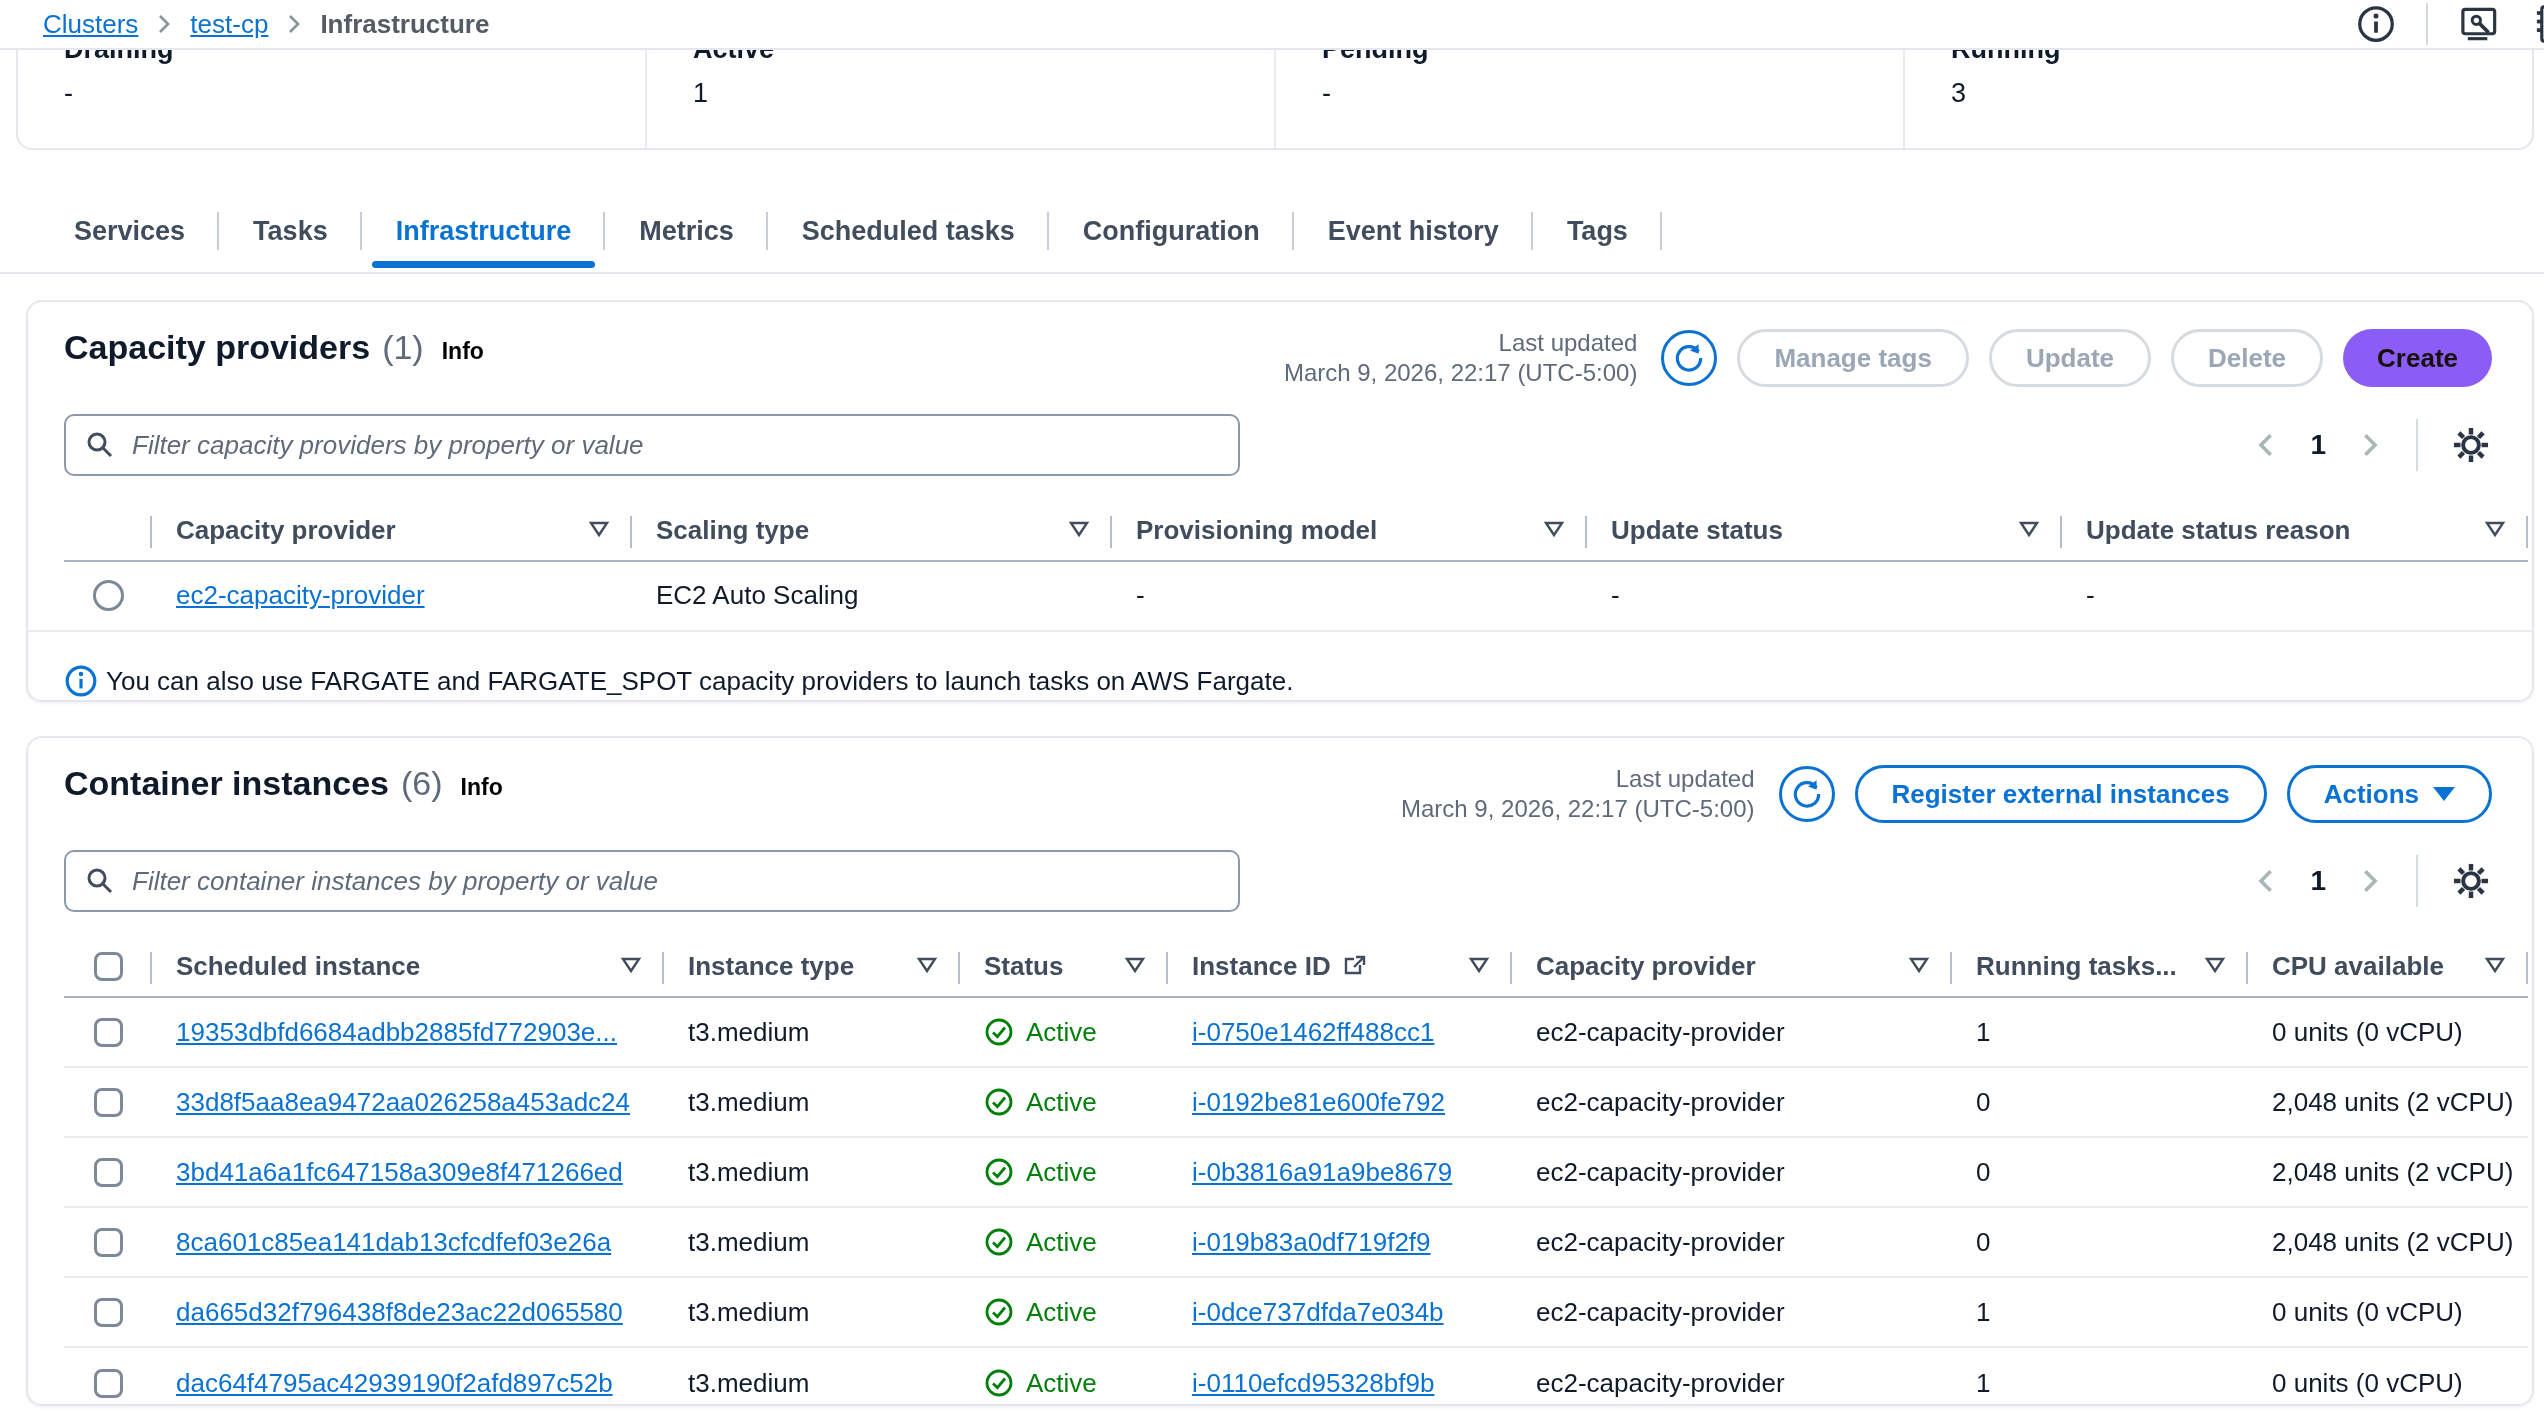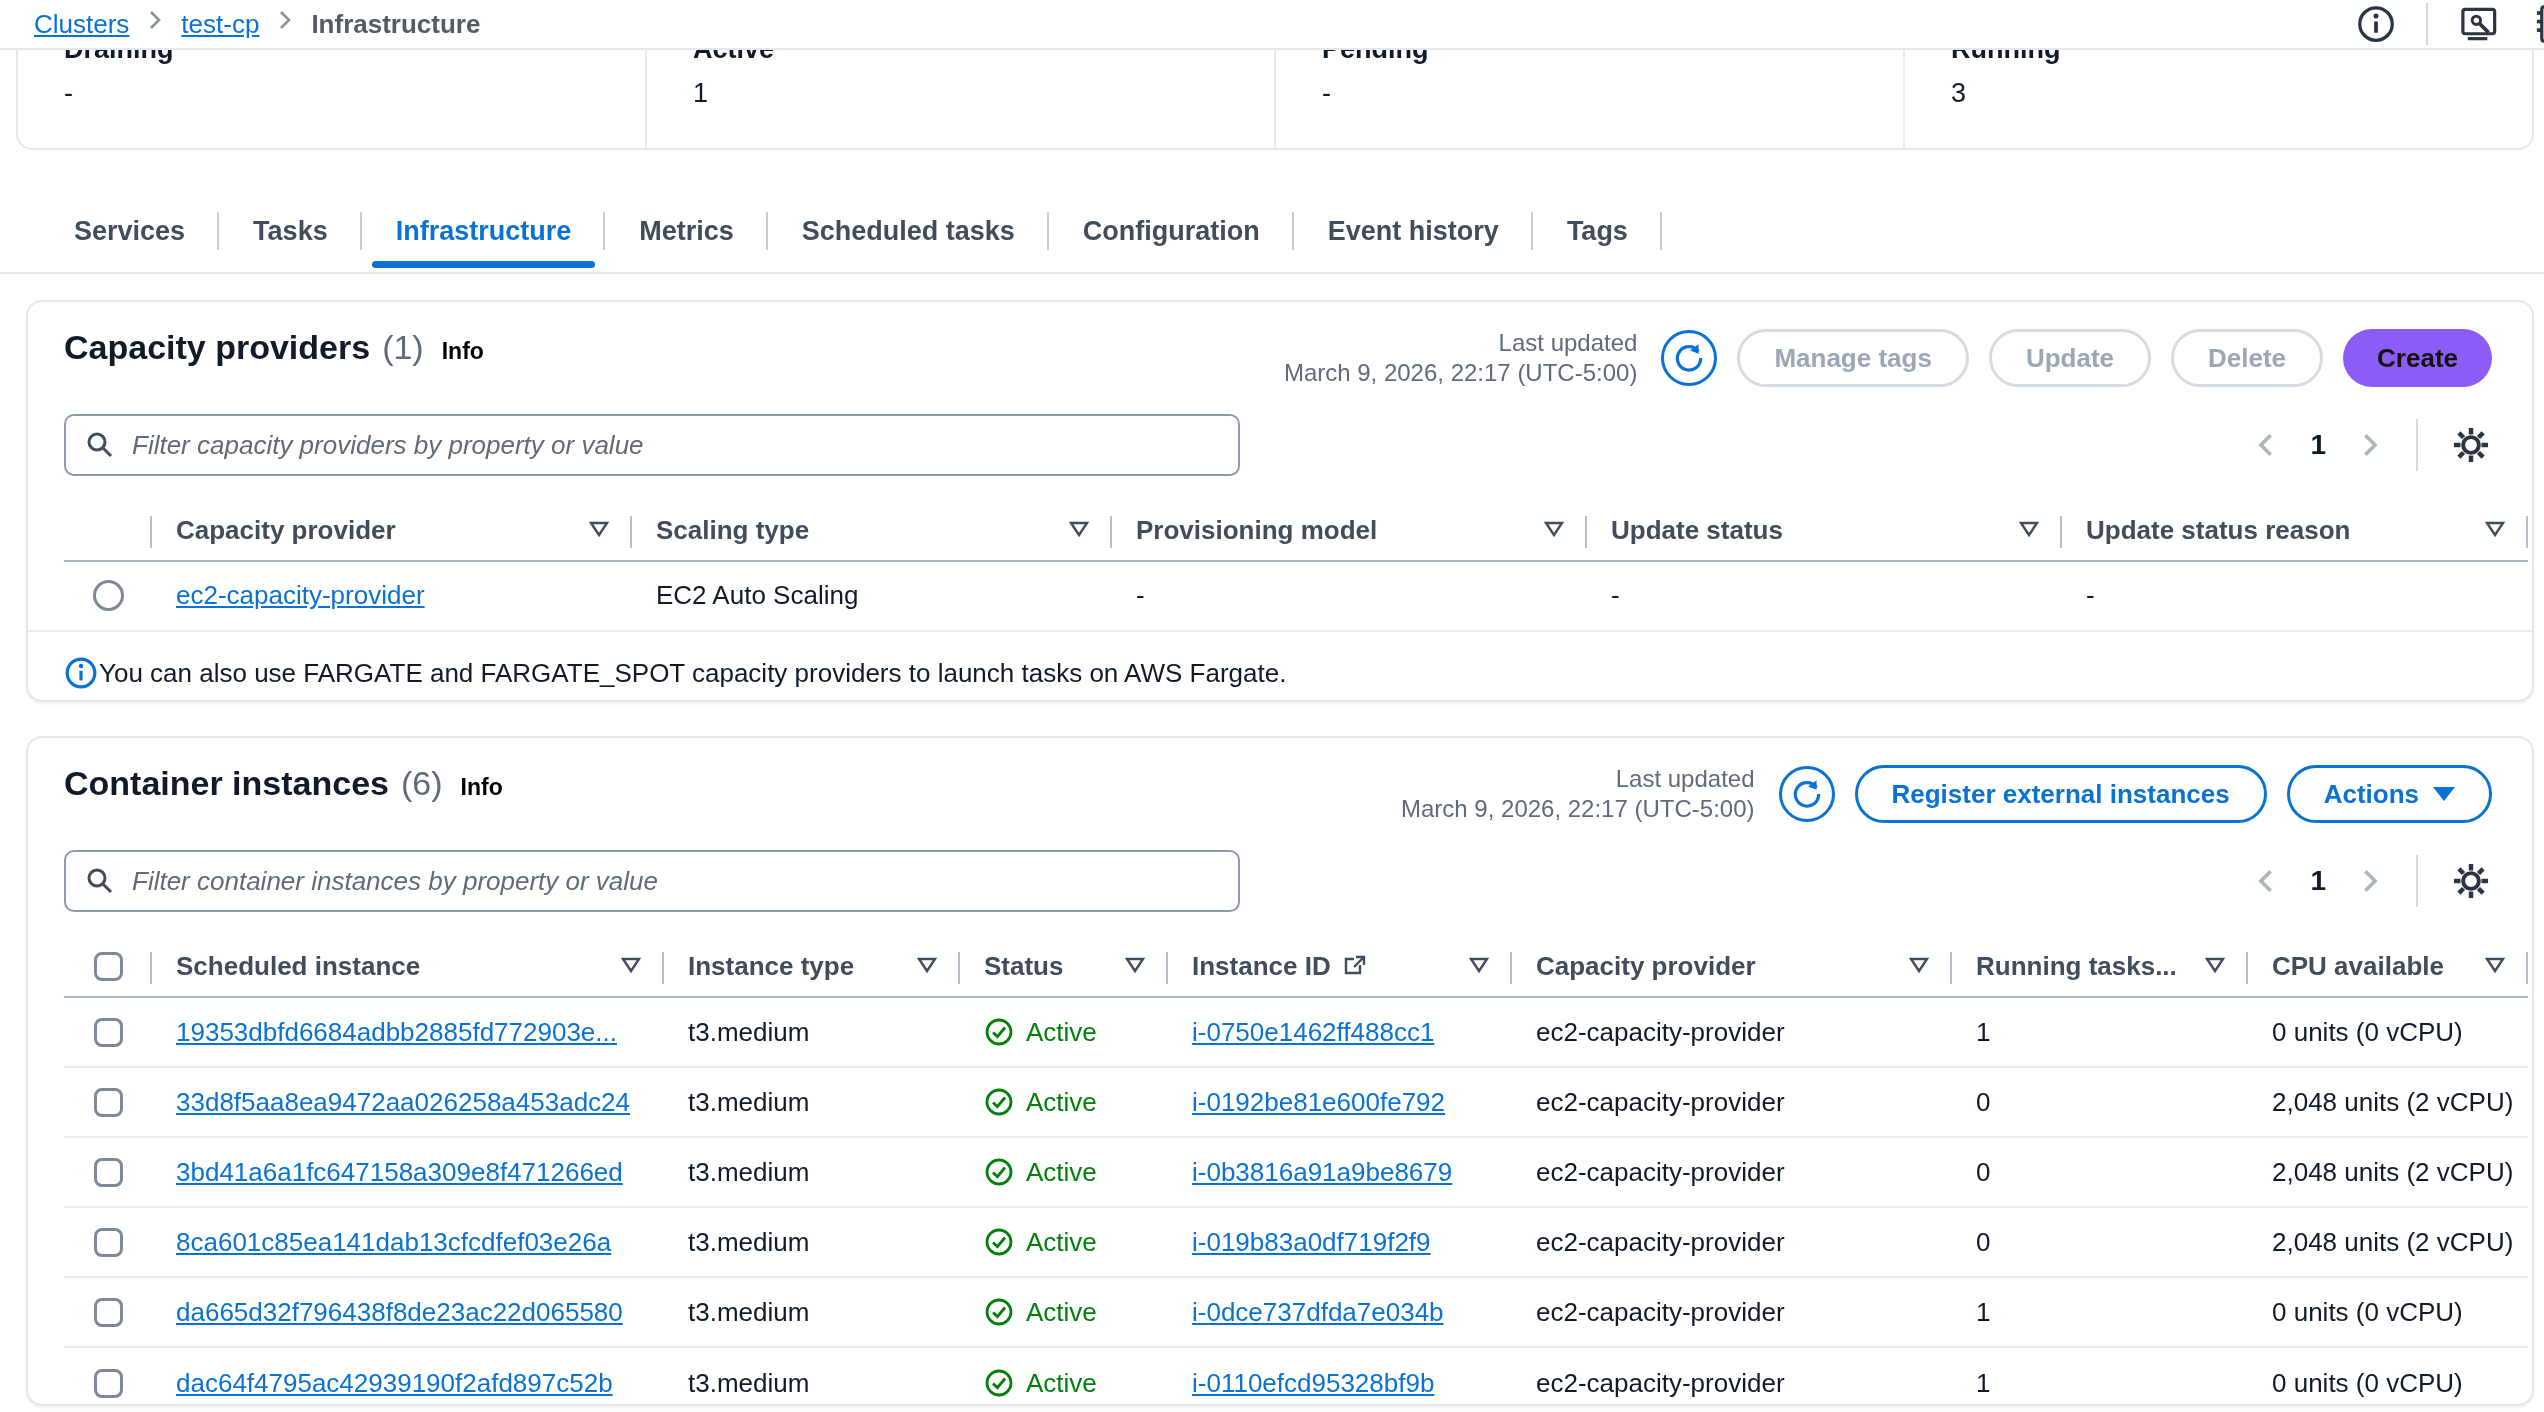--- a/index.html
+++ b/index.html
@@ -12,21 +12,21 @@
   }
   .page { position:relative; width:2544px; height:1412px; }
 
   
   .topbar {
     position:absolute; top:0; left:0; right:0; height:50px; z-index:20;
     background:#fff; border-bottom:2px solid #e4e8ec;
     display:flex; align-items:center; justify-content:space-between;
     padding:0 0 0 34px;
   }
-  .crumbs { display:flex; align-items:flex-start; gap:16px; font-size:26px; }
+  .crumbs { display:flex; align-items:center; gap:16px; font-size:26px;margin-left:9px; }
   .crumb-link { color:#0972d3; text-decoration:underline; cursor:pointer; }
   .crumb-current { color:#545b64; font-weight:700; }
   .crumb-chev { display:flex; align-items:center; }
   .topbar-right { display:flex; align-items:center; gap:30px; padding-right:0; margin-right:-14px; }
   .topbar-divider { width:2px; height:42px; background:#d4dada; }
 
   
   .stats-card {
     position:absolute; top:6px; left:16px; right:10px; height:144px; z-index:5;
     background:#fff; border:2px solid #e4e8ec; border-radius:16px;
@@ -110,21 +110,21 @@
   .cp-grid { grid-template-columns:88px 480px 480px 475px 475px 1fr; }
   .ci-grid { grid-template-columns:88px 512px 296px 208px 344px 440px 296px 1fr; }
   .cp-row { height:66px; border-bottom:none; }
   .link { color:#0972d3; text-decoration:underline; cursor:pointer; }
   .status-cell { display:flex; align-items:center; gap:12px; color:#037f0c; }
 
   .checkbox { width:29px; height:29px; border:3px solid #7d8998; border-radius:8px; background:#fff; cursor:pointer; }
   .radio { width:31px; height:31px; border:3px solid #7d8998; border-radius:50%; background:#fff; cursor:pointer; }
 
   .note-divider { height:2px; background:#e9ebed; margin:0; }
-  .note-row { display:flex; align-items:center; gap:1px; padding:24px 36px 0 36px; font-size:26px; color:#0f1b2a; }
+  .note-row { display:flex; align-items:center; gap:8px; padding:32px 36px 0 36px; font-size:26px; color:#0f1b2a; }
 
   svg { display:block; }
 </style>
 </head>
 <body>
 
 <div class="page">
 
   <div class="stats-card" id="stats-card">
   <div class="stat-col">

